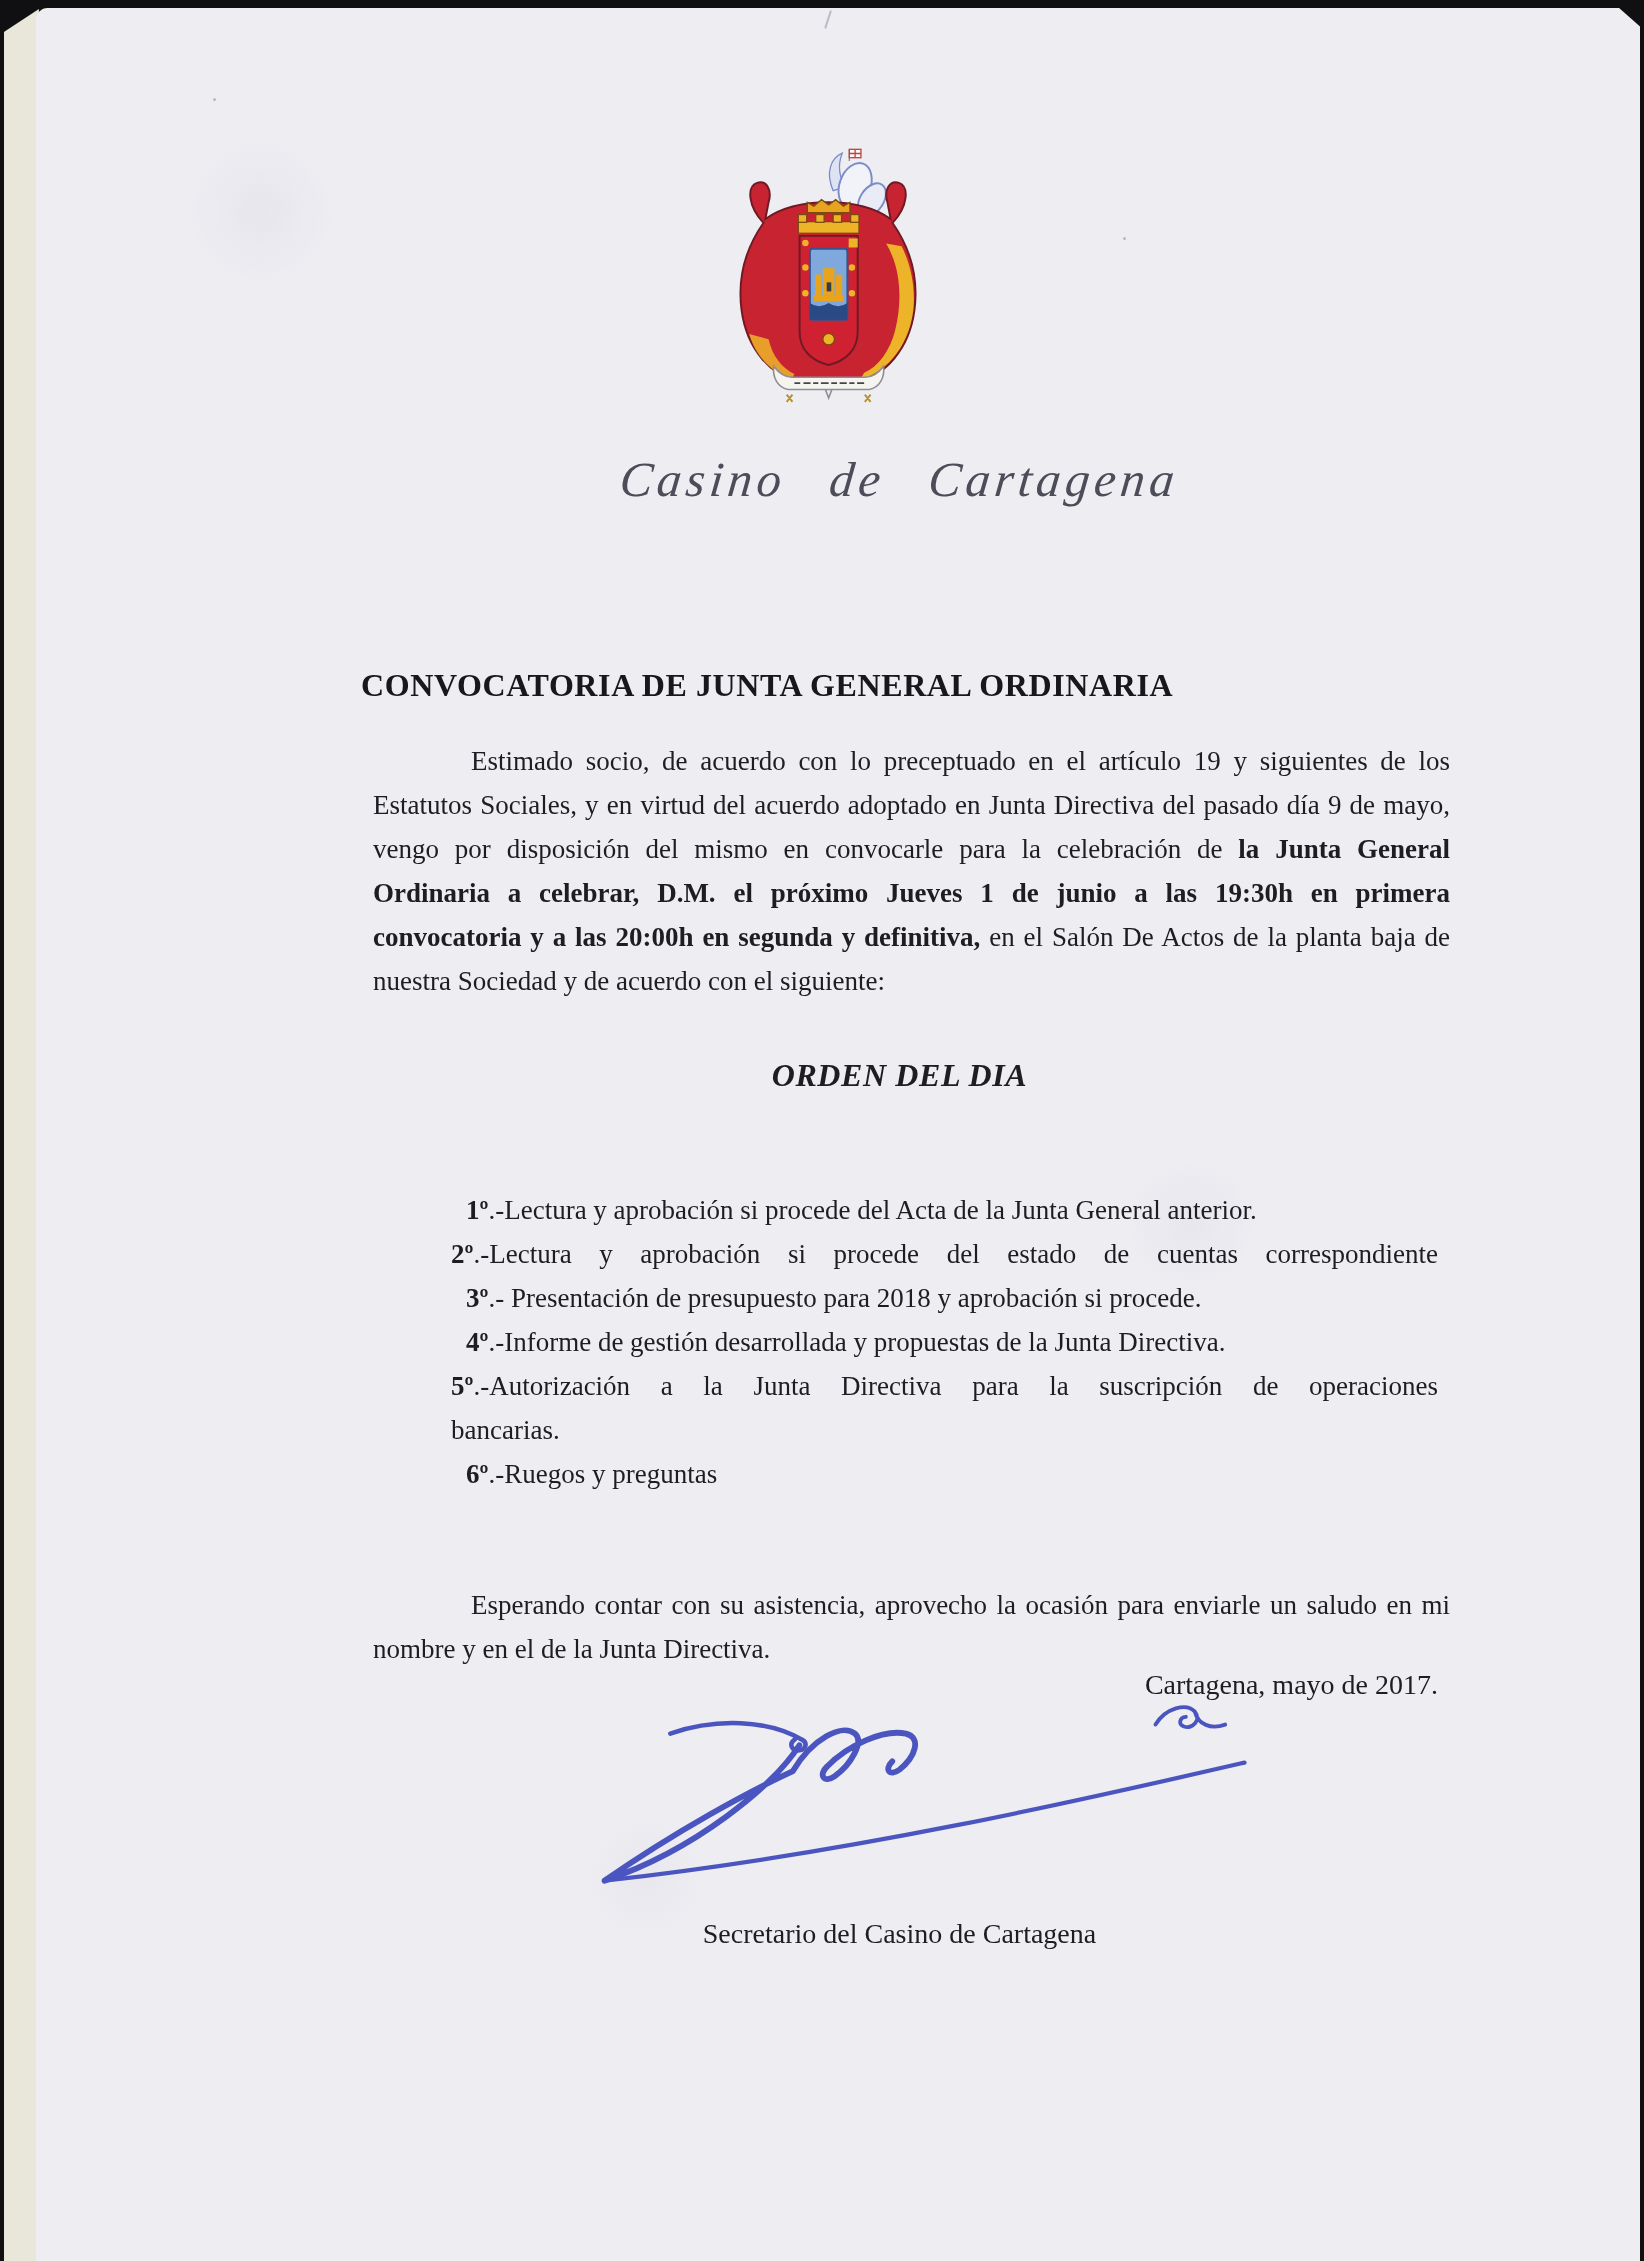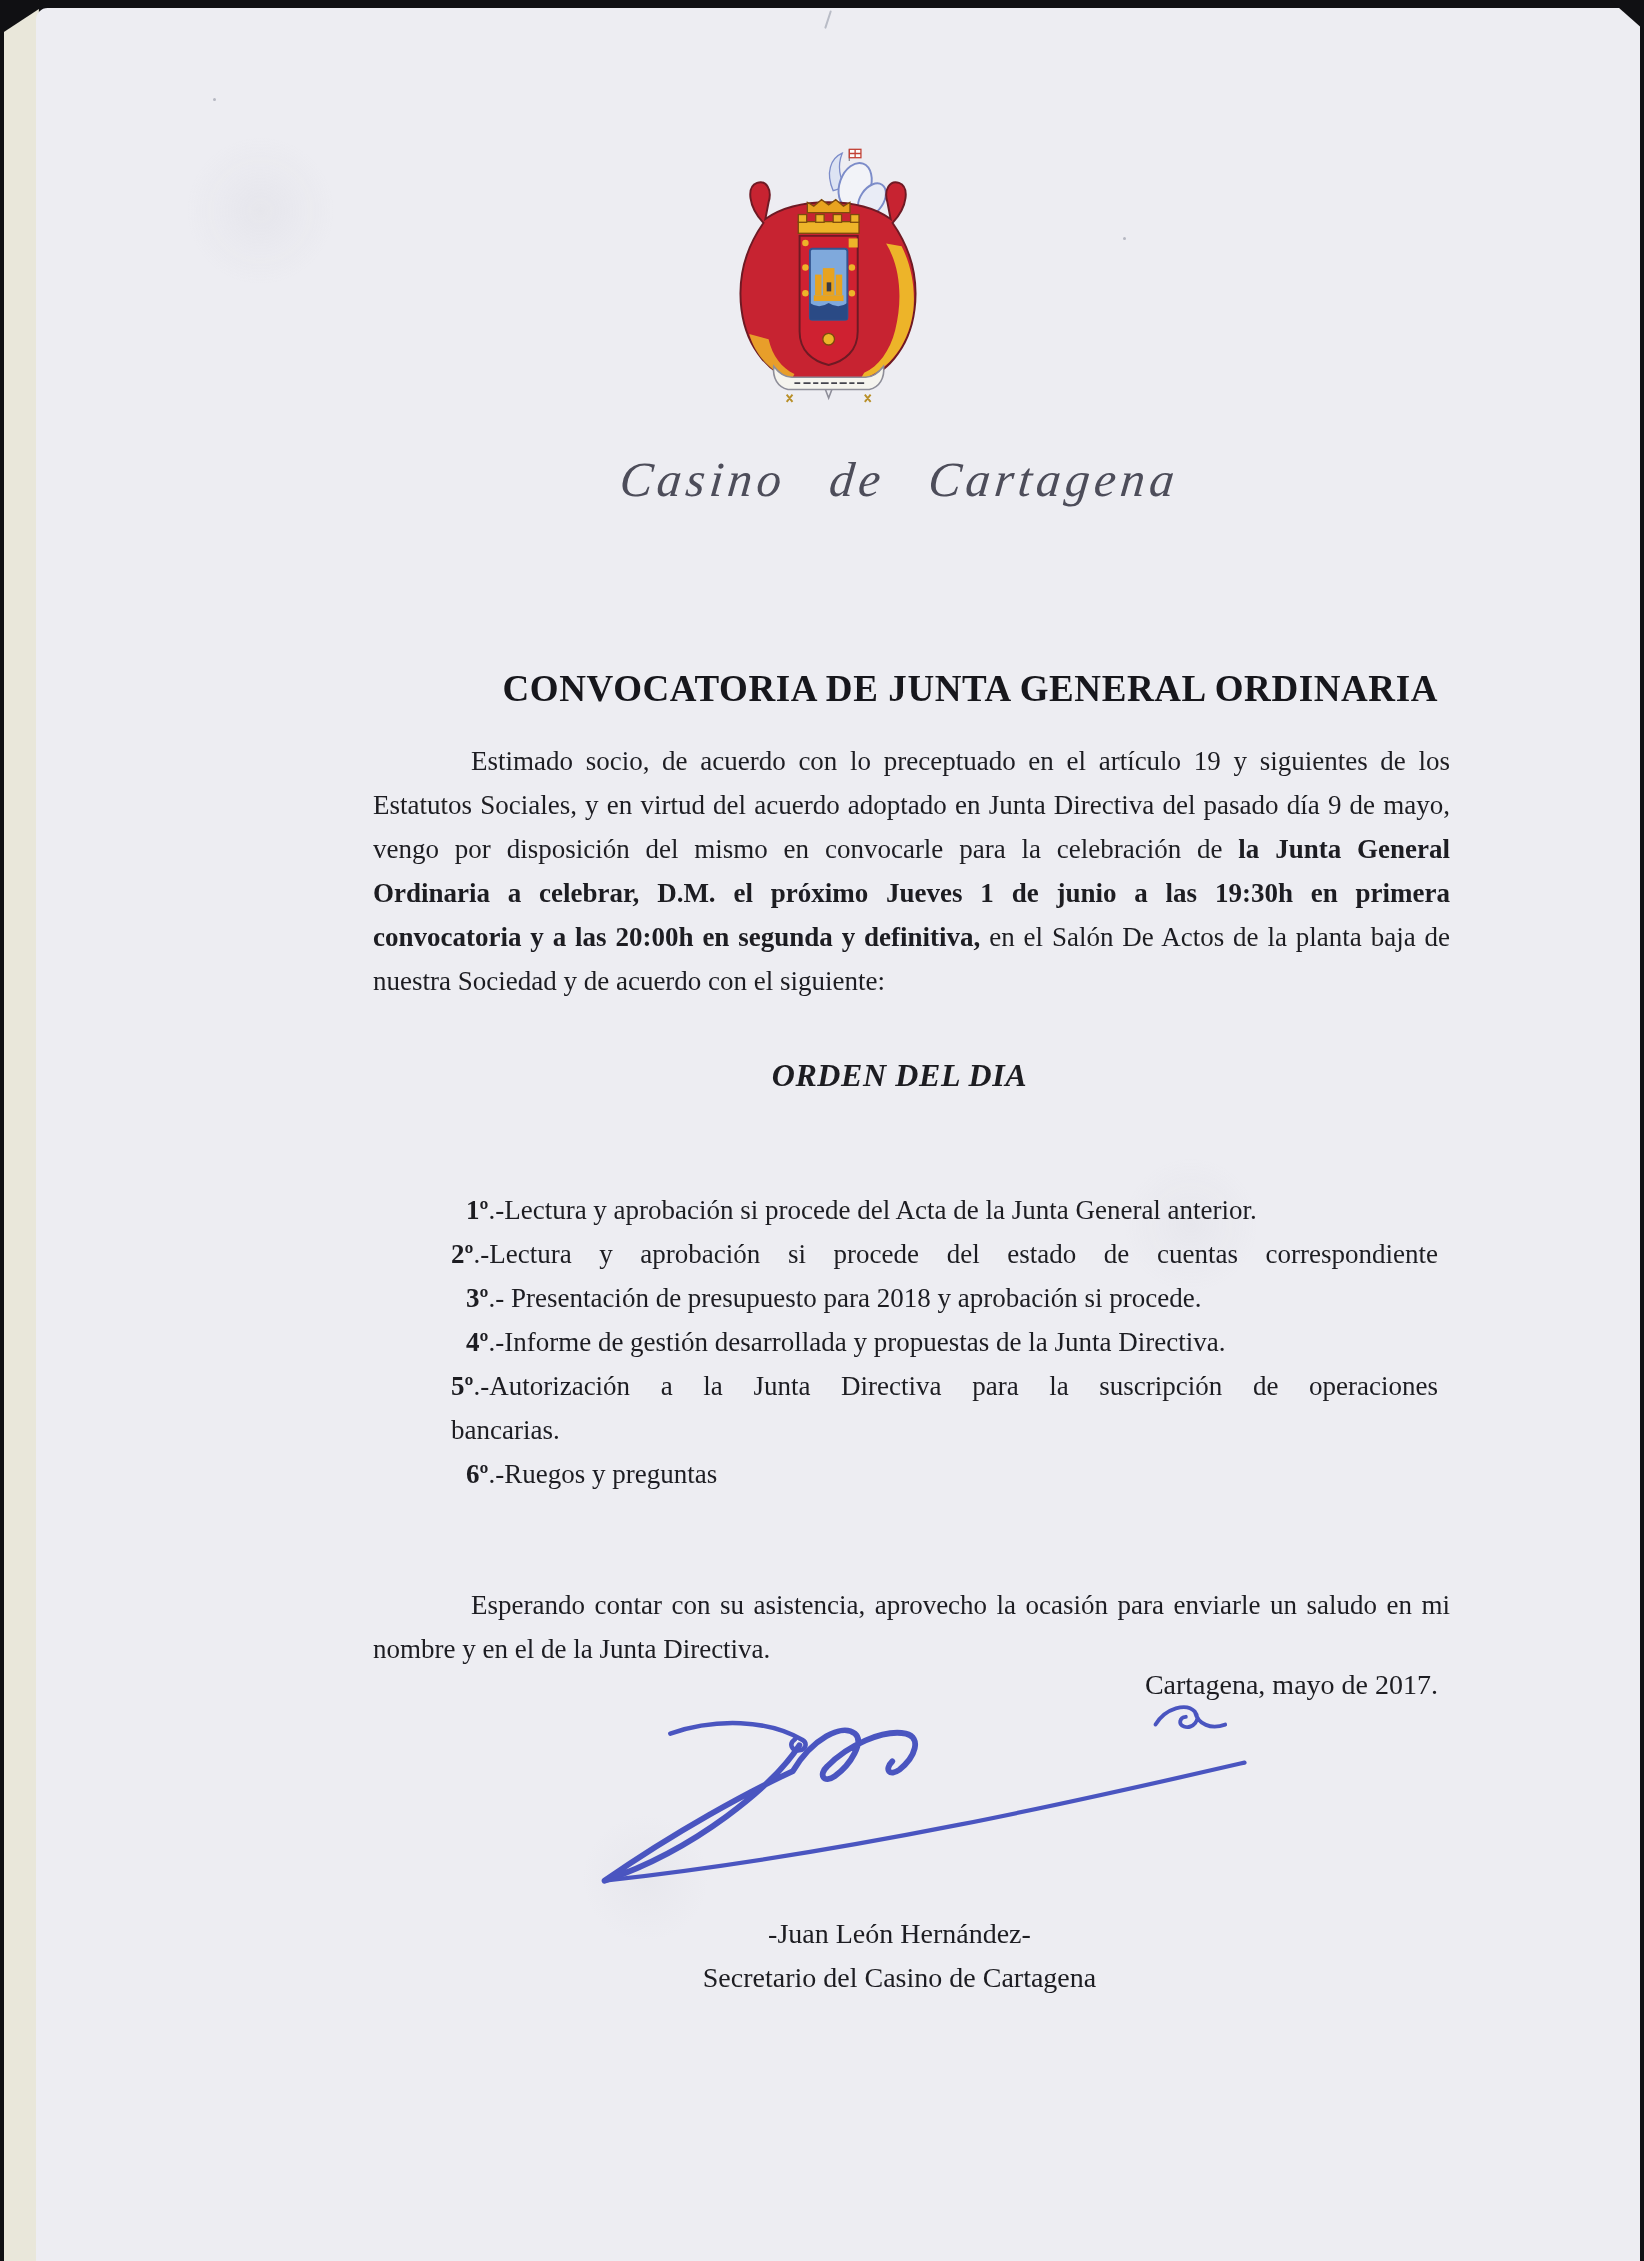--- a/index.html
+++ b/index.html
@@ -21,22 +21,22 @@
            transform:rotate(18deg);border-radius:1.3px;}
   .speck{position:absolute;width:3.2px;height:3.2px;border-radius:50%;background:#b6b8c2;}
 
   
   .crest{position:absolute;left:735px;top:148px;width:186px;height:270px;}
   .script-name{position:absolute;left:361px;top:431px;width:1077px;text-align:center;
                font-style:italic;font-size:49px;line-height:97px;color:#4d4d5a;
                letter-spacing:4.5px;word-spacing:27px;transform:skewX(-6deg);}
 
   
-  .title{position:absolute;left:361px;top:667px;width:1077px;text-align:right;
-         font-weight:bold;font-size:37px;letter-spacing:0.6px;color:#17171c;white-space:nowrap;}
+  .title{position:absolute;left:361px;top:667px;width:1077px;text-align:left;
+         font-weight:bold;font-size:32px;letter-spacing:0.6px;color:#17171c;white-space:nowrap;}
   .para{position:absolute;left:361px;width:1077px;margin:12px;font-size:27px;line-height:44px;
         text-align:justify;}
   .intro{top:727px;text-indent:98px;}
   .closing{top:1571px;text-indent:98px;}
   .b{font-weight:bold;}
   .orden{position:absolute;left:361px;top:1057px;width:1077px;text-align:center;
          font-weight:bold;font-size:32px;letter-spacing:0.6px;font-style:italic;}
   .list{position:absolute;left:451px;top:1188px;width:987px;font-size:27px;line-height:44px;}
   .item{text-align:justify;margin-left:15px;}
   .jline{text-align:justify;text-align-last:justify;}
@@ -147,17 +147,16 @@
   <svg class="signature" viewBox="0 0 1040 330">
     <g fill="none" stroke="#4a55c0" stroke-linecap="round" stroke-linejoin="round">
       <path stroke-width="7" d="M140,52 C210,28 292,30 345,62 C353,67 350,77 340,78 C328,79 323,68 333,61"></path>
       <path stroke-width="9" d="M340,70 C300,132 180,232 38,280 C150,202 262,142 330,110 C360,60 406,36 426,52 C441,64 420,100 395,118 C378,130 369,116 383,103 C415,70 470,45 505,52 C530,58 520,88 495,108 C480,119 471,108 484,95"></path>
       <path stroke-width="6.5" d="M38,280 C420,238 800,150 1030,97"></path>
       <path stroke-width="6" d="M892,38 C908,12 940,4 953,18 C963,30 950,46 936,41 C927,38 929,27 939,26 M953,18 C958,38 978,46 1000,38"></path>
     </g>
   </svg>
 
   <div class="signer">
-    <div>-Juan León Hernández-</div>
     <div>Secretario del Casino de Cartagena</div>
   </div>
 </div>
 
 
 </body></html>

